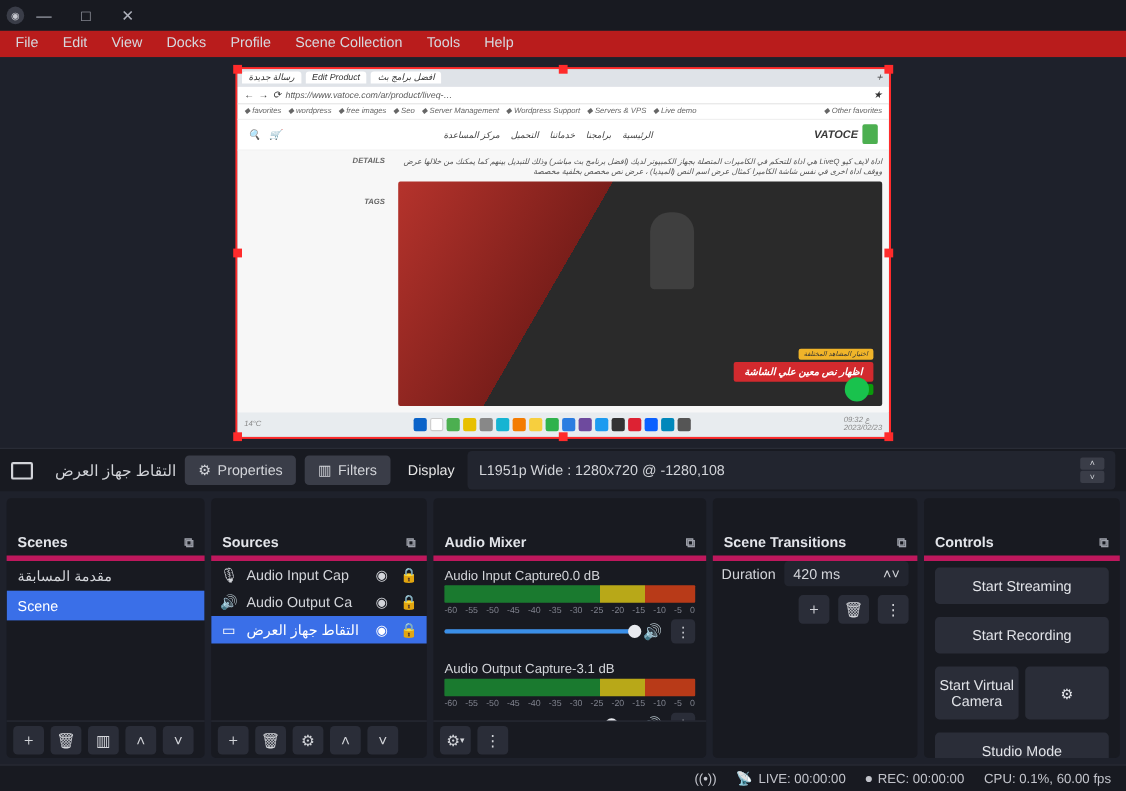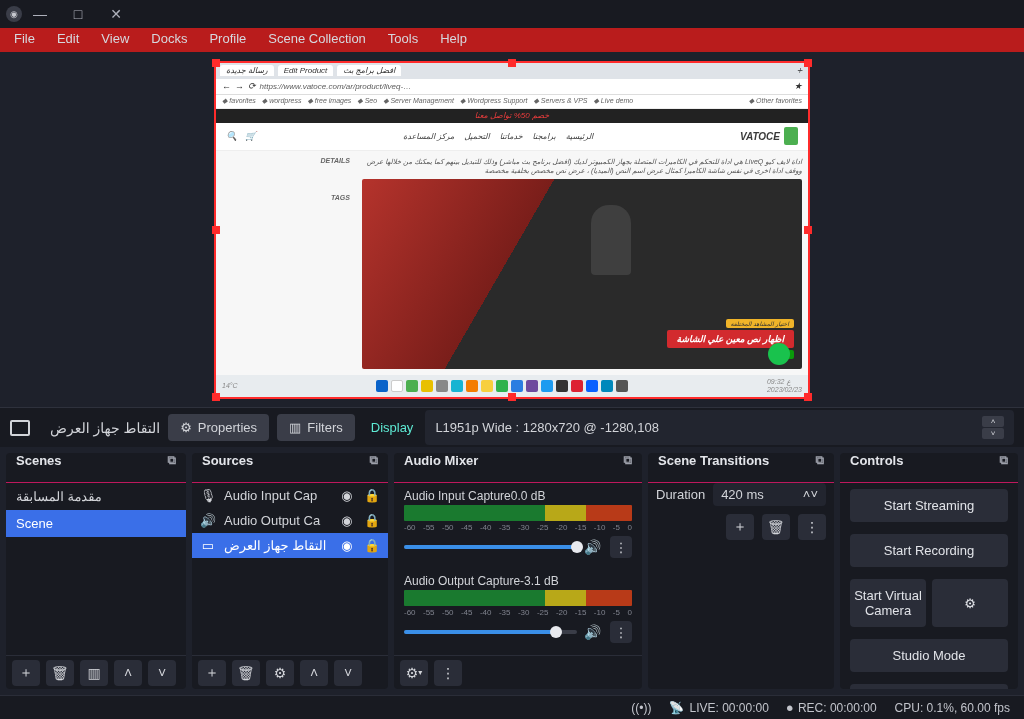--- a/index.html
+++ b/index.html
@@ -41,33 +41,33 @@
   .pc-hero .banner{background:#d22a2e;color:#fff;padding:4px 10px;font-size:9px;font-weight:bold;border-radius:2px;}
   .pc-hero .badge-bot{background:#0a9a0a;color:#fff;font-size:6px;padding:1px 5px;border-radius:2px;}
   .pc-hero-fab{position:absolute;right:18px;bottom:32px;width:22px;height:22px;background:#19c24d;border-radius:50%;}
   .pc-taskbar{height:22px;background:#e8ecef;display:flex;align-items:center;gap:4px;padding:0 6px;}
   .pc-taskbar .tb-ic{width:12px;height:12px;border-radius:2px;}
   
   .srcbar { height: 40px; background: #181a21; display: flex; align-items: center; padding: 0 10px; gap: 8px; border-top:1px solid #2e313c; }
   .srcbar .srcicon { width: 20px; height: 16px; border: 2px solid #d2d4d9; border-radius: 2px; margin-right: 12px; }
   .srcbar .srclabel { flex: 0 0 auto; font-size: 14px; }
   .btn { background: #3a3d48; border: none; color: #d2d4d9; padding: 6px 12px; border-radius: 4px; font-size: 13px; display: inline-flex; align-items: center; gap: 6px; cursor: pointer; }
-  .srcbar .disp { margin-left: 8px; color:#5eead4; }
+  .srcbar .disp { margin-left: 8px; color:#e5e5e5; }
   .srcbar .dispval { background:#22252f; padding:6px 10px; border-radius:4px; flex:1; margin-left:4px; display:flex; align-items:center; }
   .spin{width:22px;display:flex;flex-direction:column;gap:1px;margin-left:auto;}
   .spin span{background:#3a3d48;height:11px;border-radius:2px;font-size:8px;text-align:center;line-height:11px;cursor:pointer;}
   
   .panels { flex: 1; display: flex; gap: 6px; padding: 6px; background: #1e212b; min-height:0;}
   .panel { background: #181a21; border-radius: 4px; display: flex; flex-direction: column; min-height:0;}
   .p-scenes { width: 180px; }
   .p-sources { width: 196px; }
   .p-mixer { flex: 1; }
   .p-trans { width: 186px; }
   .p-ctrl { width: 178px; }
-  .phead { height: 30px; display: flex; align-items: flex-start; padding: 0 10px; font-weight: 600; font-size: 13px; color: #e3e5ea; border-bottom:1px solid #be185d;}
+  .phead { height: 30px; display: flex; align-items: center; padding: 0 10px; font-weight: 600; font-size: 13px; color: #e3e5ea; border-bottom:5px solid #be185d;margin-top:27px;}
   .phead .popicon { margin-left: auto; color: #9ea1ab; font-size: 12px; cursor:pointer;}
   .pbody { flex: 1; overflow: hidden; display:flex; flex-direction:column;}
   .listitem { padding: 6px 10px; font-size: 13px; cursor: pointer; }
   .listitem.sel { background: #3a6fe8; color: #fff; }
   .pfoot { height: 34px; display:flex; align-items:center; gap:6px; padding:0 6px; border-top:1px solid #2a2d38;}
   .iconbtn { width: 28px; height: 26px; background:#2a2d38; border-radius:4px; display:flex; align-items:center; justify-content:center; color:#d2d4d9; cursor:pointer; font-size:14px;}
   
   .srcitem { display:flex; align-items:center; gap:8px; padding:5px 8px; font-size:13px; cursor:pointer;}
   .srcitem.sel { background:#3a6fe8; color:#fff;}
   .srcitem .sicon{width:16px;text-align:center;}
@@ -144,23 +144,20 @@
       <div class="pc-bkm">
           <span>◆ favorites</span>
           <span>◆ wordpress</span>
           <span>◆ free images</span>
           <span>◆ Seo</span>
           <span>◆ Server Management</span>
           <span>◆ Wordpress Support</span>
           <span>◆ Servers &amp; VPS</span>
           <span>◆ Live demo</span>
           <span style="margin-left:auto">◆ Other favorites</span>
-        </div>
-      <div class="pc-top">
-          <span>خصم 50% تواصل معنا</span>
         </div>
       <div class="pc-nav">
         <div style="display:flex;gap:8px;align-items:center;">
             <span>🔍</span>
             <span>🛒</span>
           </div>
         <div class="links">
           <span>مركز المساعدة</span>
             <span>التحميل</span>
             <span>خدماتنا</span>

